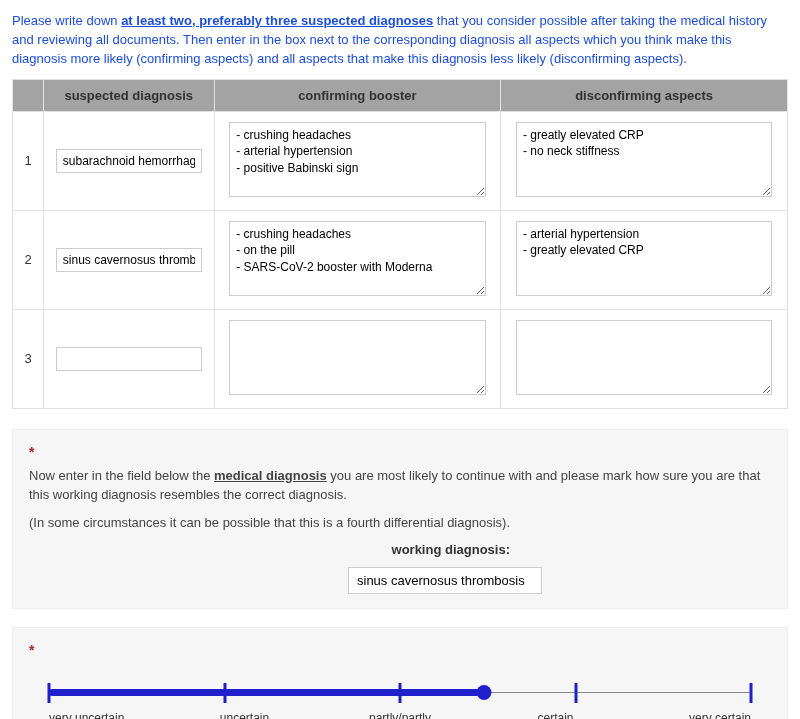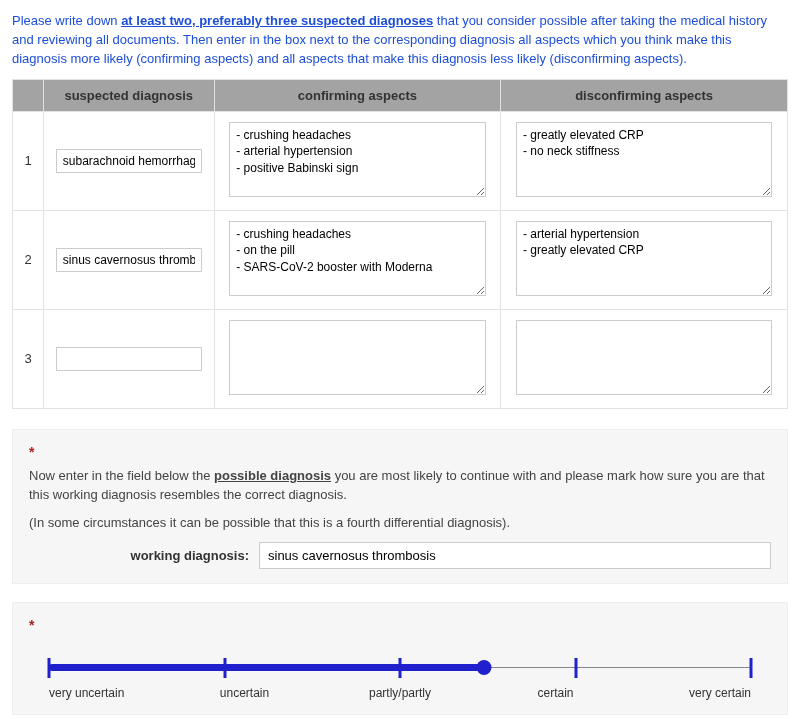--- a/index.html
+++ b/index.html
@@ -84,20 +84,21 @@
     }
     .block p u {
       font-weight: bold;
     }
     .wd-row {
       display: flex;
       align-items: center;
       gap: 10px;
       margin-top: 10px;
       padding-left: 90px;
+      flex-direction: column;
     }
     .wd-label {
       font-weight: 700;
       min-width: 130px;
       text-align: right;
     }
     .wd-input {
       flex: 1;
       border: 1px solid #ccc;
       padding: 5px 8px;
@@ -161,21 +162,21 @@
 
 <p class="intro">
   <span>Please write down </span><u>at least two, preferably three suspected diagnoses</u><span> that you consider possible after taking the medical history and reviewing all documents. Then enter in the box next to the corresponding diagnosis all aspects which you think make this diagnosis more likely (confirming aspects) and all aspects that make this diagnosis less likely (disconfirming aspects).</span>
 </p>
 
 <table class="diag">
   <thead>
     <tr>
       <th class="col-num"></th>
       <th class="col-diag">suspected diagnosis</th>
-      <th class="col-conf">confirming aspects</th>
+      <th class="col-conf">confirming booster</th>
       <th class="col-disc">disconfirming aspects</th>
     </tr>
   </thead>
   <tbody>
     <tr>
       <td>1</td>
       <td><input type="text" class="diag-input" value="subarachnoid hemorrhage" style=""></td>
       <td><textarea class="asp" style="">- crushing headaches
 - arterial hypertension
 - positive Babinski sign</textarea></td>
@@ -196,21 +197,21 @@
       <td><input type="text" class="diag-input" value="" style=""></td>
       <td><textarea class="asp" style=""></textarea></td>
       <td><textarea class="asp" style=""></textarea></td>
     </tr>
   </tbody>
 </table>
 
 <div class="block">
   <span class="ast">*</span>
   <p>
-    <span>Now enter in the field below the </span><u>possible diagnosis</u><span> you are most likely to continue with and please mark how sure you are that this working diagnosis resembles the correct diagnosis.</span>
+    <span>Now enter in the field below the </span><u>medical diagnosis</u><span> you are most likely to continue with and please mark how sure you are that this working diagnosis resembles the correct diagnosis.</span>
   </p>
   <p>(In some circumstances it can be possible that this is a fourth differential diagnosis).</p>
   <div class="wd-row">
     <span class="wd-label">working diagnosis:</span>
     <input type="text" class="wd-input" value="sinus cavernosus thrombosis" style="">
   </div>
 </div>
 
 <div class="block">
   <span class="ast">*</span>

